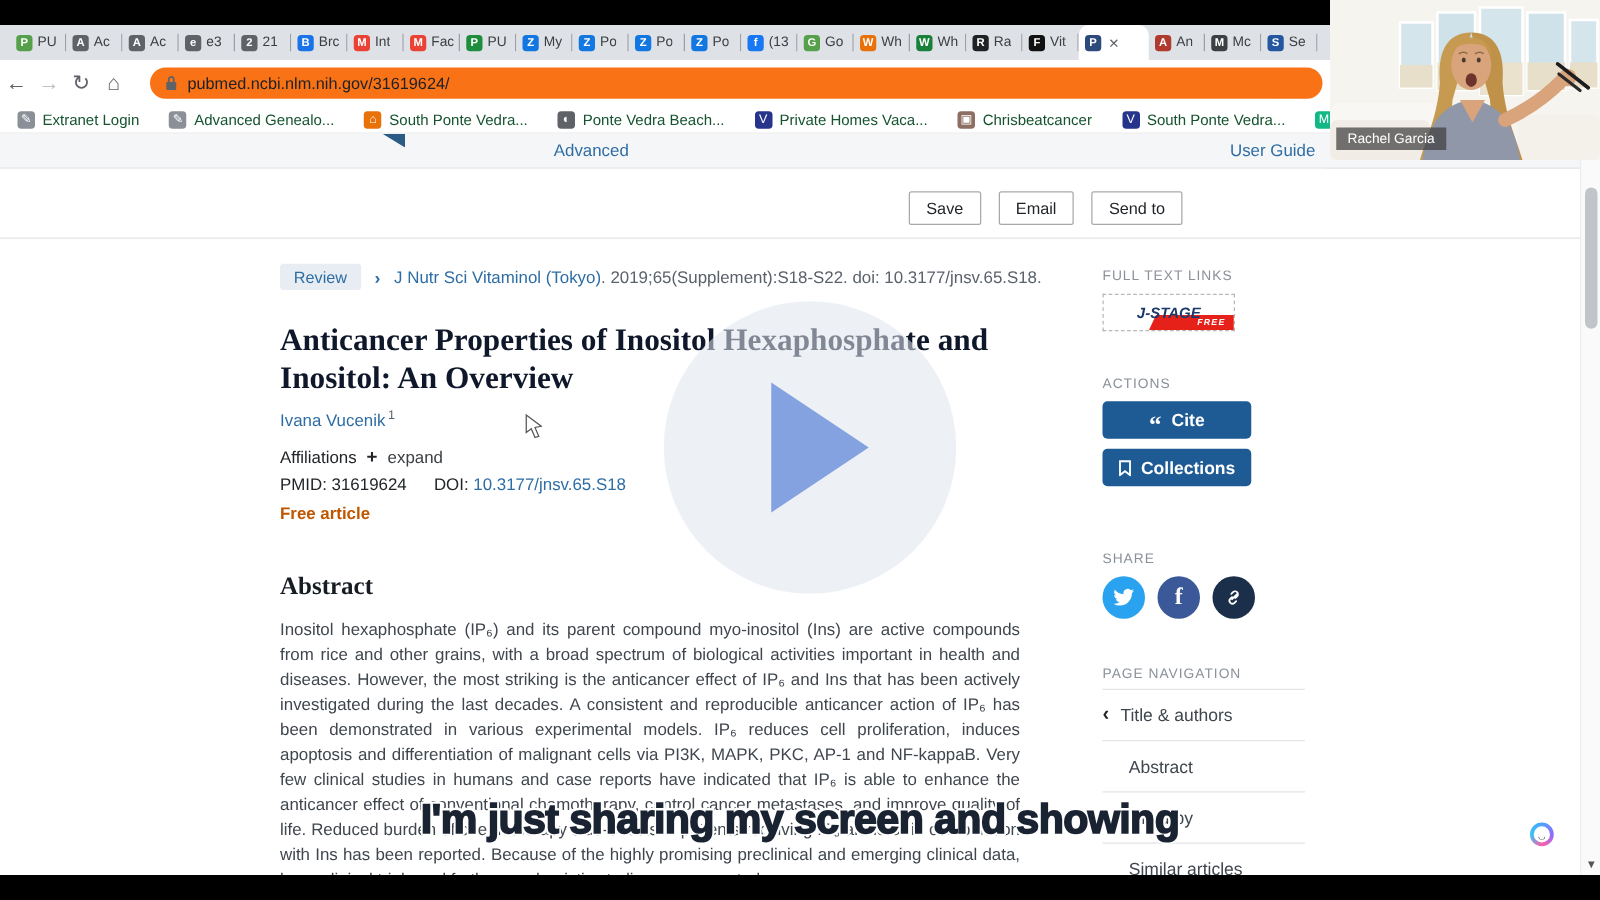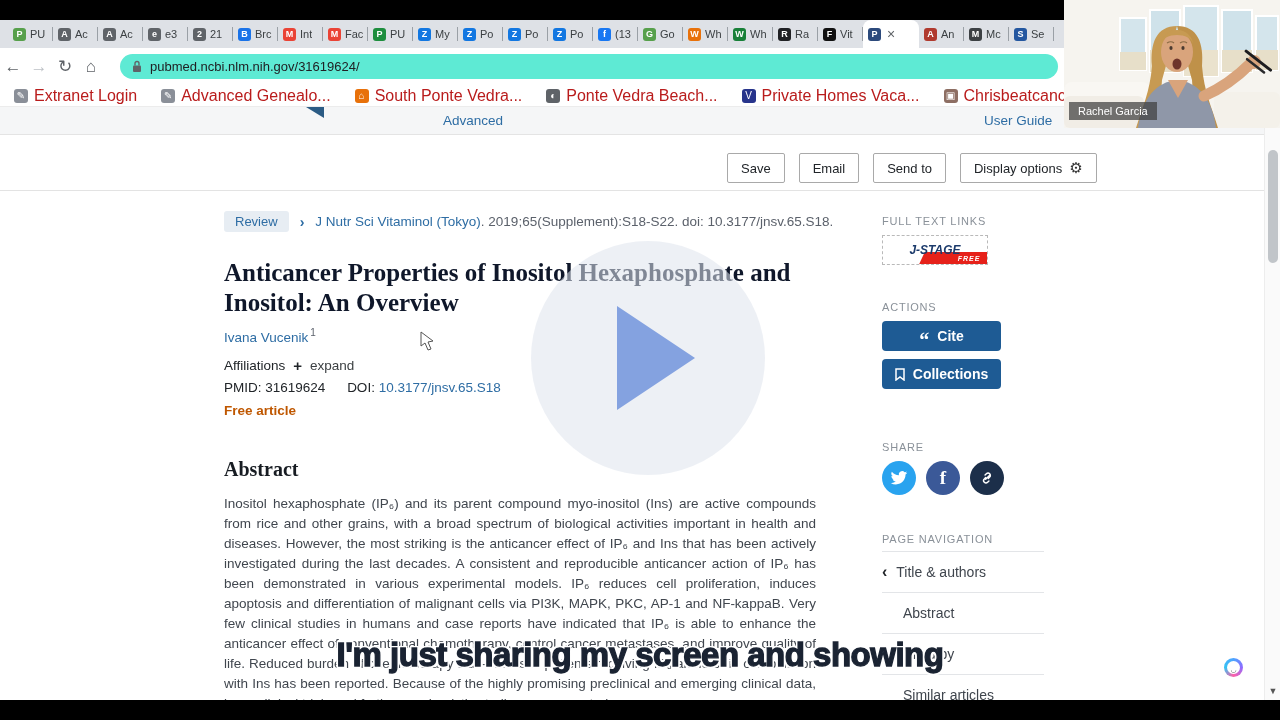--- a/index.html
+++ b/index.html
@@ -17,30 +17,30 @@
   .tab.active{flex:0 0 56px;background:#fff;border-radius:8px 8px 0 0;}
   .fav{flex:0 0 13px;width:13px;height:13px;border-radius:3px;color:#fff;font-size:9px;font-weight:bold;
        display:flex;align-items:center;justify-content:center;line-height:1;}
   .tlabel{font-size:11px;color:#3c4043;white-space:nowrap;overflow:hidden;}
   .tclose{font-size:14px;color:#5f6368;margin-left:2px;line-height:1;}
   
   .toolbar{position:absolute;left:0;top:48px;width:1280px;height:37px;background:#fff;
            display:flex;align-items:center;}
   .navbtn{width:26px;text-align:center;font-size:17px;color:#5f6368;}
   .navbtn.fwd{color:#bdc1c6;}
-  .urlbar{position:absolute;left:120px;top:6px;width:938px;height:25px;background:#5eead4;
+  .urlbar{position:absolute;left:120px;top:6px;width:938px;height:25px;background:#f97316;
           border-radius:13px;display:flex;align-items:center;padding:0 12px;gap:8px;}
   .urltext{font-size:13px;color:#202124;}
   
   .bookmarks{position:absolute;left:0;top:85px;width:1280px;height:22px;background:#fff;
              display:flex;align-items:center;gap:24px;padding-left:14px;border-bottom:1px solid #ececec;}
   .bm{display:flex;align-items:center;gap:6px;white-space:nowrap;}
   .bmicon{width:14px;height:14px;border-radius:3px;color:#fff;font-size:10px;display:flex;
           align-items:center;justify-content:center;line-height:1;}
-  .bmlabel{font-size:16px;color:#b91c1c;}
+  .bmlabel{font-size:12px;color:#14532d;}
   
   .pm-header{position:absolute;left:0;top:107px;width:1280px;height:28px;background:#f5f6f7;
              border-bottom:1px solid #e4e4e4;}
   .pm-link{position:absolute;top:6px;font-size:13.5px;color:#2e6da4;}
   .logo-frag{position:absolute;left:306px;top:0px;width:18px;height:11px;background:#2b5b84;
              clip-path:polygon(0 0,100% 0,100% 100%);}
   
   .page{position:absolute;left:0;top:135px;width:1060px;height:565px;background:#fff;}
   .action-row{position:absolute;left:727px;top:18px;display:flex;gap:14px;}
   .abtn{background:#fff;border:1px solid #a9a9a9;border-radius:2px;font-size:13px;color:#212529;
@@ -276,24 +276,20 @@
     <a class="pm-link" style="left:443px;">Advanced</a>
     <a class="pm-link" style="left:984px;">User Guide</a>
   </div>
 
   <div class="page">
 
     <div class="action-row">
       <button class="abtn">Save</button>
       <button class="abtn">Email</button>
       <button class="abtn">Send to</button>
-      <button class="abtn">
-        <span>Display options</span>
-        <span class="gear">⚙</span>
-      </button>
     </div>
     <div class="hr-full"></div>
 
     <div class="badge-row">
       <span class="badge">Review</span>
       <span class="chev">›</span>
       <span>
         <a class="jlink">J Nutr Sci Vitaminol (Tokyo)</a><span class="jtail">. 2019;65(Supplement):S18-S22. doi: 10.3177/jnsv.65.S18.</span>
       </span>
     </div>

